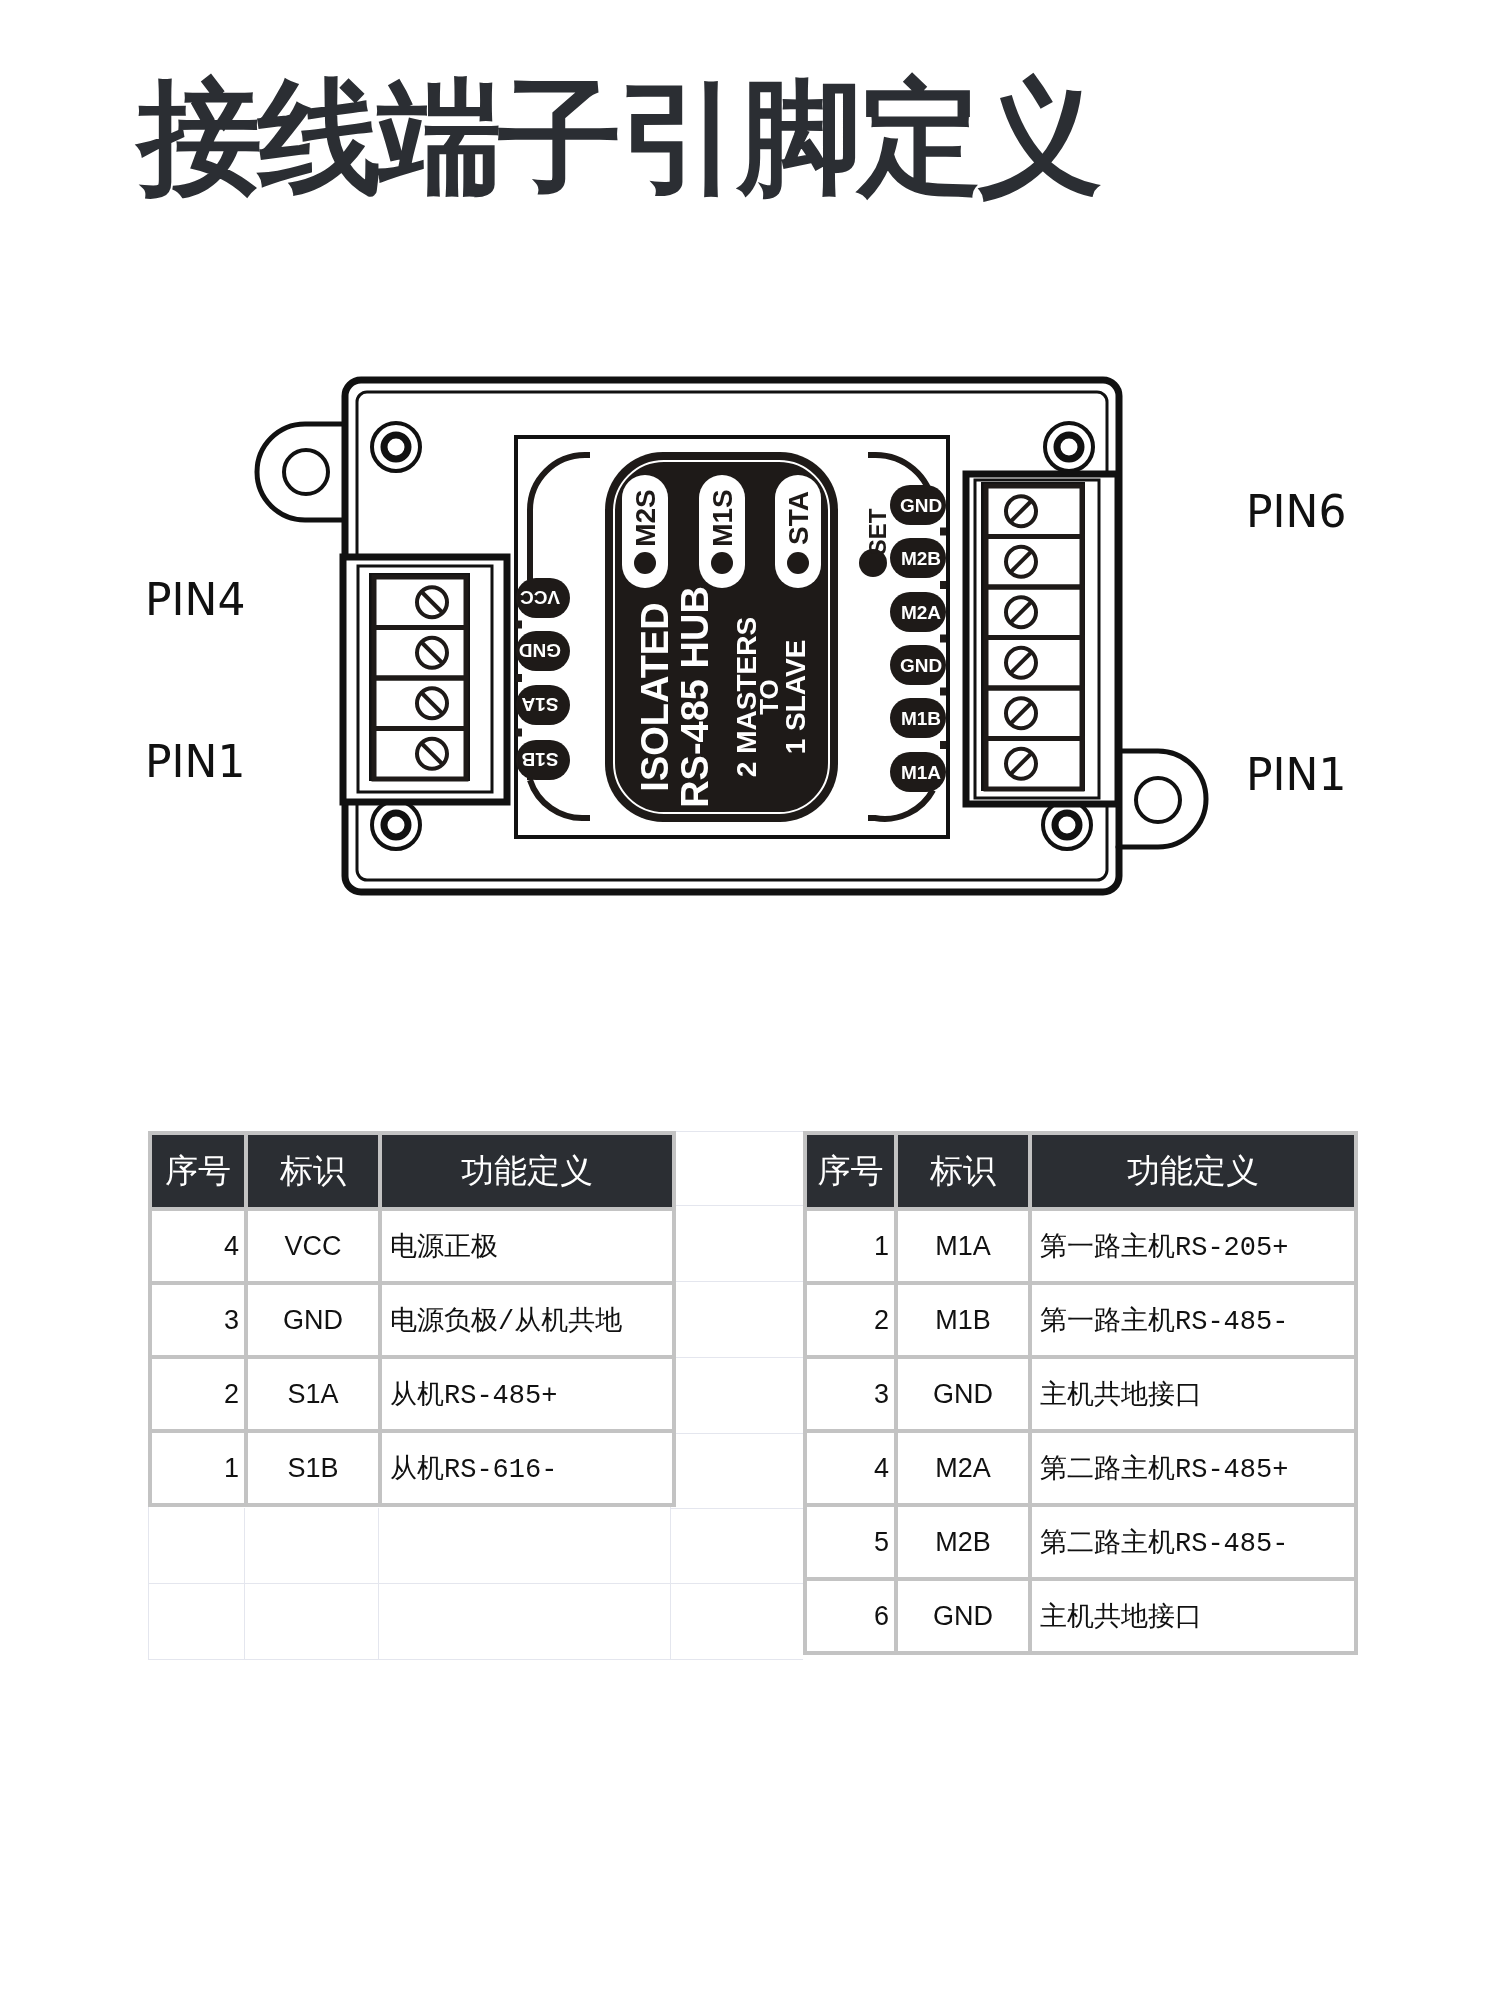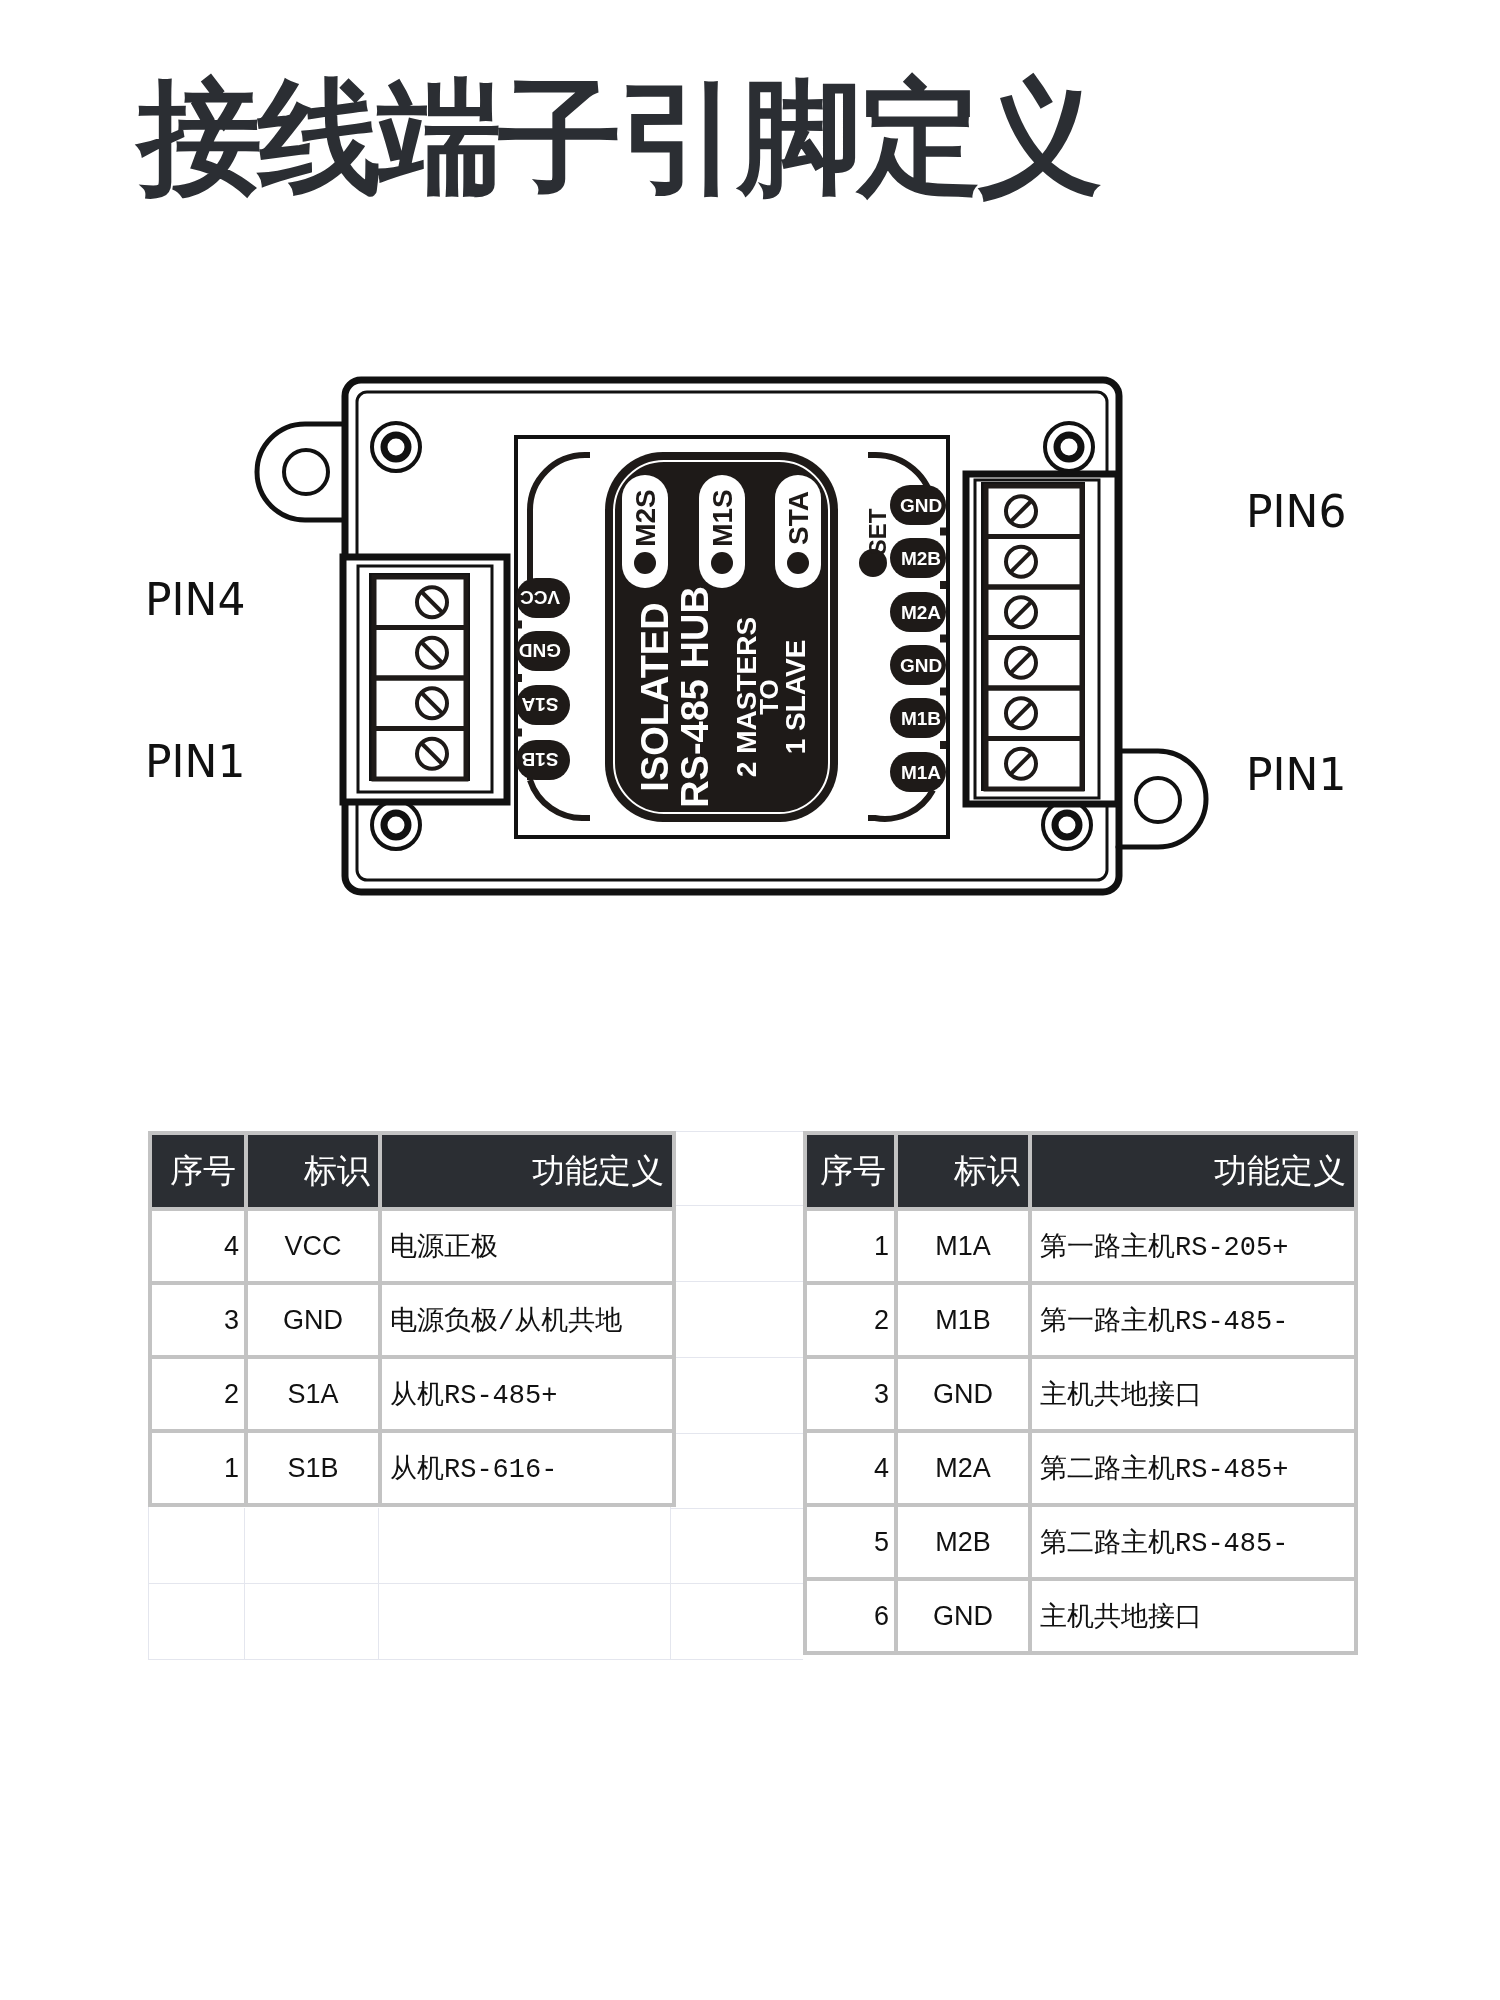--- a/index.html
+++ b/index.html
@@ -1,21 +1,21 @@
 <!DOCTYPE html>
 <html><head>
 <meta charset="utf-8">
 <style>
   html,body{margin:0;padding:0;background:#fff;}
   body{width:1500px;height:2000px;position:relative;overflow:hidden;font-family:"DejaVu Sans","Liberation Sans",sans-serif;}
   .title{position:absolute;left:0;width:1236px;top:62px;text-align:center;font-size:124px;font-weight:900;color:#2b2e33;letter-spacing:-4px;line-height:150px;}
   .pin{position:absolute;font-family:"DejaVu Sans",sans-serif;font-weight:normal;font-size:44px;color:#111;line-height:1;}
   svg#device{position:absolute;left:0;top:0;}
   .tbl{position:absolute;border-collapse:collapse;table-layout:fixed;}
-  .tbl th{background:#2b2e33;color:#fff;font-weight:normal;font-size:33px;height:72px;border:4px solid #c3c3c3;padding:0 8px;text-align:right;font-family:"DejaVu Sans",sans-serif;}
+  .tbl th{background:#2b2e33;color:#fff;font-weight:normal;font-size:33px;height:72px;border:4px solid #c3c3c3;padding:0 8px;text-align:center;font-family:"DejaVu Sans",sans-serif;}
   .tbl th.c{}
   .tbl td{background:#fff;color:#111;font-size:27px;height:70px;border:4px solid #c3c3c3;padding:0 8px;font-family:"Liberation Sans",sans-serif;}
   .tbl td.num{text-align:right;padding-right:5px;}
   .tbl td.mark{text-align:center;}
   .tbl td.func{text-align:left;font-family:Liberation Mono, monospace;font-size:27px;}
   .gline{position:absolute;background:#e4e6ee;}
 </style>
 </head>
 <body>
 

